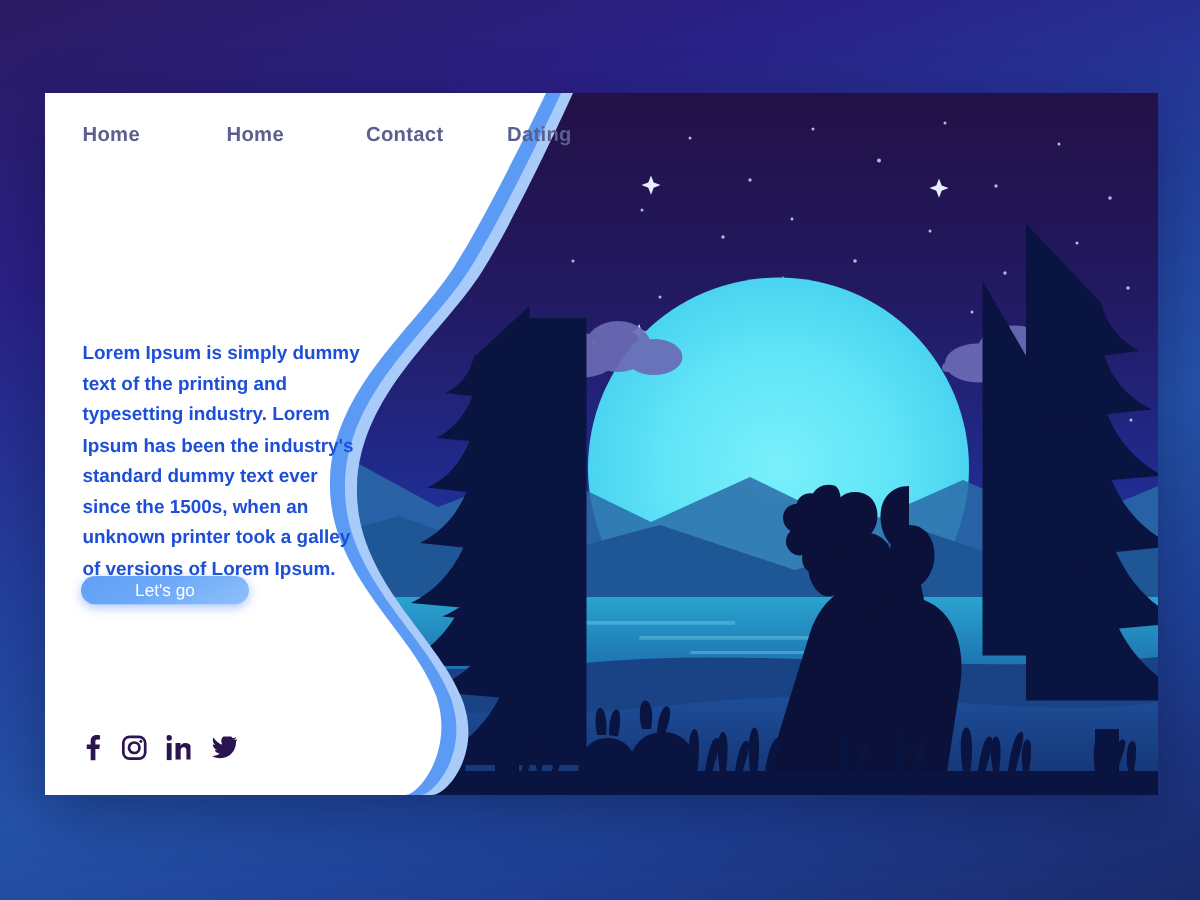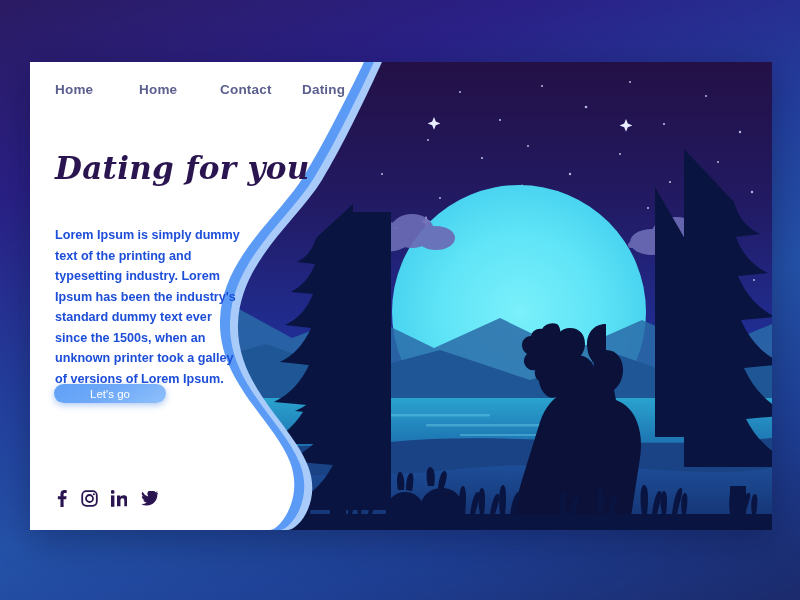--- a/index.html
+++ b/index.html
@@ -26,21 +26,21 @@
 
   
   .left-panel {
     position:absolute; left:0; top:0;
     width:330px; height:100%;
     z-index:30;
   }
 
   .nav {
     position:absolute; left:25px; top:20px;
-    display:flex; gap:4px;
+    display:flex; gap:16px;
   }
   .nav a {
     color:#5b5f8e;
     font-size:13.5px;
     font-weight:bold;
     text-decoration:none;
     letter-spacing:.2px;
     display:block;
   }
   .nav a:nth-child(1){ width:80px; }
@@ -392,21 +392,20 @@
 
     <div class="left-panel">
 
       <nav class="nav">
         <a href="#">Home</a>
         <a href="#">Home</a>
         <a href="#">Contact</a>
         <a href="#">Dating</a>
       </nav>
 
-      <h1 class="headline">Dating for you</h1>
 
       <p class="body-copy">Lorem Ipsum is simply dummy text of the printing and typesetting industry. Lorem Ipsum has been the industry's standard dummy text ever since the 1500s, when an unknown printer took a galley of versions of Lorem Ipsum.</p>
 
       <button class="cta">Let's go</button>
 
       <div class="socials">
         <span>
           <svg width="14" height="17" viewBox="0 0 14 17" fill="#2a1550">
             <path d="M9.6 17V9.3h2.6l.4-3H9.6V4.4c0-.87.24-1.46 1.5-1.46h1.6V.26C12.42.2 11.47.08 10.36.08 8.04.08 6.45 1.5 6.45 4.1v2.2H3.84v3h2.61V17H9.6z"></path>
           </svg>

